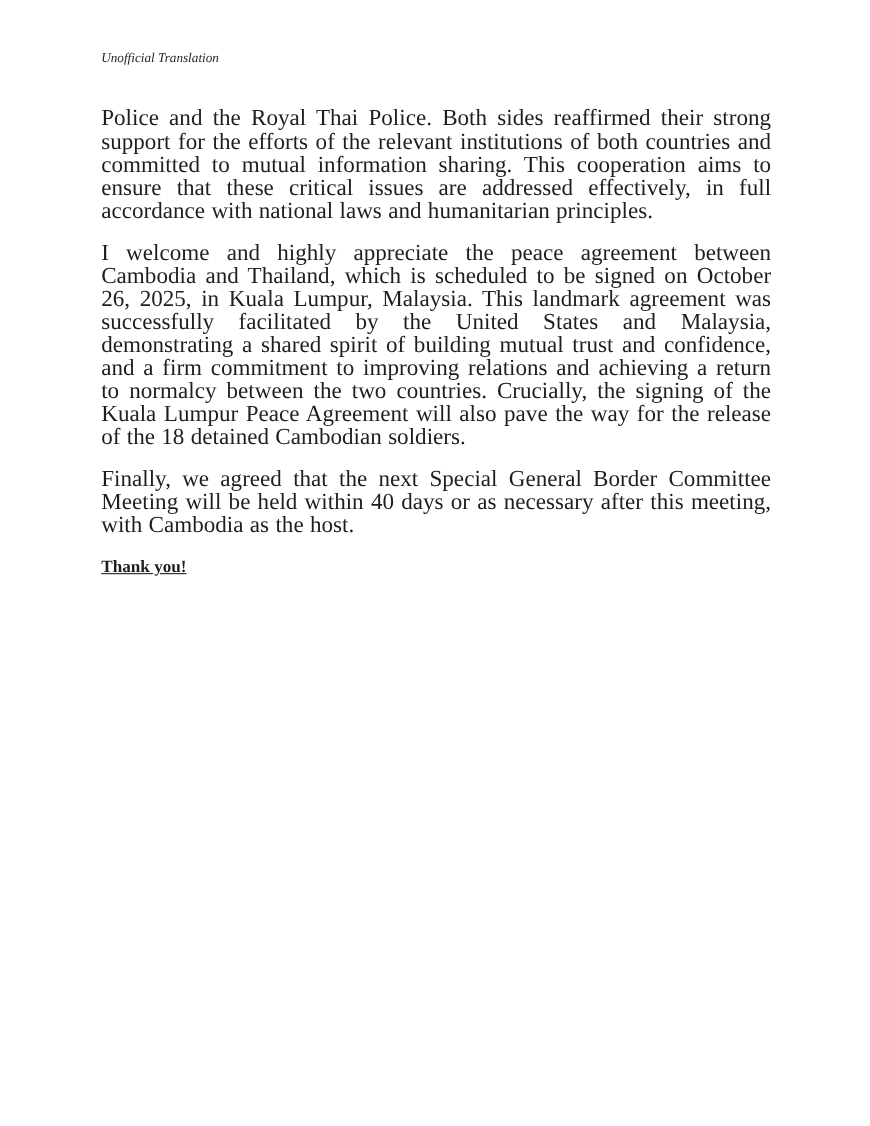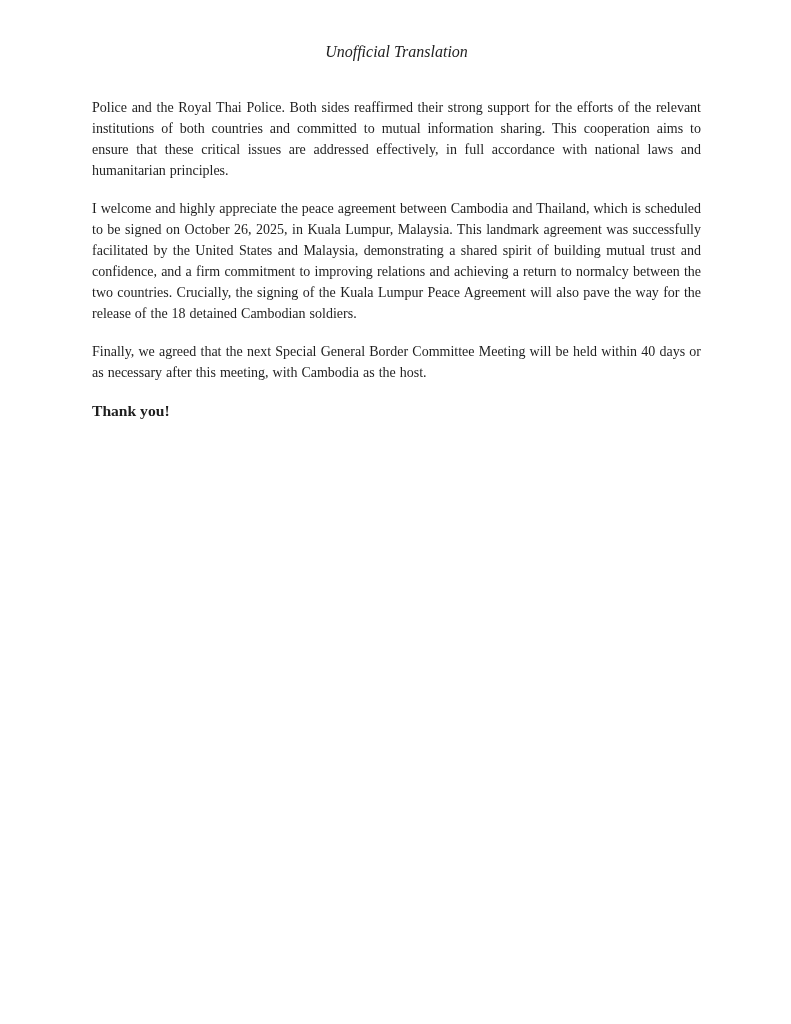--- a/index.html
+++ b/index.html
@@ -12,38 +12,39 @@
     width: 791px;
     height: 1024px;
     background: #ffffff;
     box-sizing: border-box;
     padding: 42px 90px 0 92px;
     font-family: "Liberation Serif", "DejaVu Serif", serif;
     color: #1e1e1e;
     overflow: hidden;
   }
   .doc-header {
-    text-align: center;
+    text-align: left;
     font-style: italic;
-    font-size: 16px;
+    font-size: 12px;
     line-height: 20px;
     margin: 0 0 35px 0;
   }
   .para {
     text-align: justify;
-    font-size: 14px;
+    font-size: 21px;
     line-height: 21px;
     margin: 0 0 17px 0;
     word-spacing: 0.5px;
   }
   .closing {
     font-weight: bold;
     font-size: 15.6px;
     line-height: 21px;
     margin: 4px 0 0 0;
+    text-decoration: underline;
   }
 </style>
 </head>
 <body>
 
 <div class="page">
   <div class="doc-header">Unofficial Translation</div>
 
   <p class="para">Police and the Royal Thai Police. Both sides reaffirmed their strong support for the efforts of the relevant institutions of both countries and committed to mutual information sharing. This cooperation aims to ensure that these critical issues are addressed effectively, in full accordance with national laws and humanitarian principles.</p>
 

